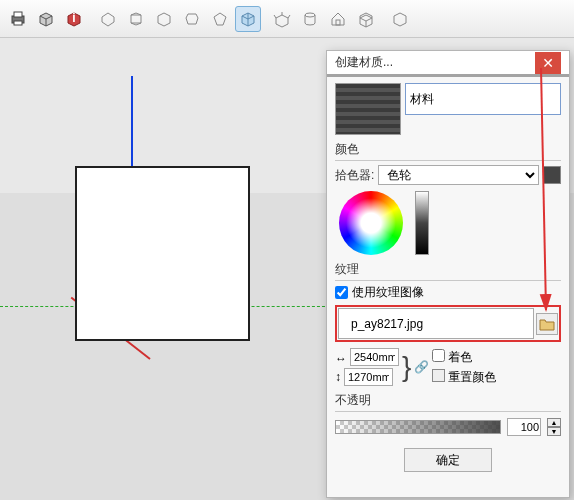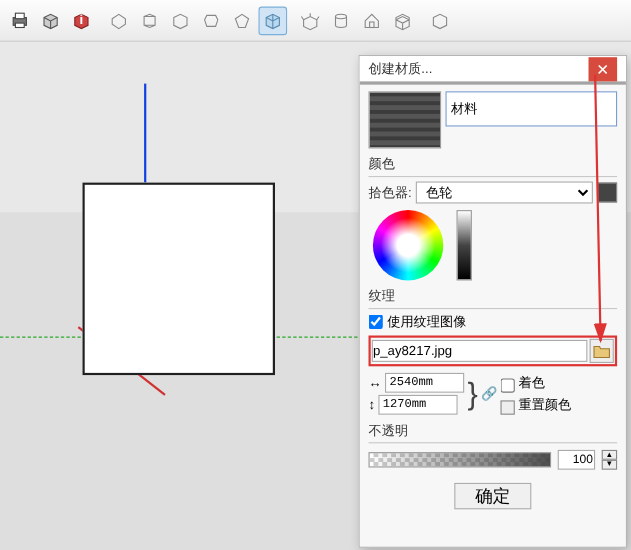--- a/index.html
+++ b/index.html
@@ -76,45 +76,45 @@
   background: radial-gradient(circle, #fff 0 22%, rgba(255,255,255,0) 55%); }
 .bright-bar { width:14px; height:64px; background: linear-gradient(#fff, #444, #000); border:1px solid #999; }
 
 .tex-chk-row { display:flex; align-items:center; gap:4px; margin-top:2px; }
 .tex-chk-row input { width:13px; height:13px; }
 
 .file-row {
   display:flex; align-items:center; gap:2px; margin-top:4px;
   border: 2px solid #d33; padding:1px; position:relative;
 }
-.file-input { flex:1; height:20px; border:1px solid #aaa; background:#fff; padding:0 0; font-size:12px; }
+.file-input { flex:1; height:31px; border:1px solid #aaa; background:#fff; padding:0 12px; font-size:12px; }
 .file-btn { width:22px; height:22px; border:1px solid #aaa; background:#eee; display:flex; align-items:center; justify-content:center; }
 
 .size-row { display:flex; align-items:center; gap:3px; margin-top:6px; }
 .size-row .dim-col { display:flex; flex-direction:column; gap:2px; }
 .size-row .dim { display:flex; align-items:center; gap:3px; }
-.size-row input[type=text] { width:72px; height:18px; border:1px solid #aaa; padding:0 3px; font-size:11px;font-family:Liberation Mono, monospace; }
+.size-row input[type=text] { width:49px; height:18px; border:1px solid #aaa; padding:0 3px; font-size:11px; }
 .brace { font-size:28px; color:#444; line-height:22px; }
 .link-col { display:flex; flex-direction:column; gap:2px; align-items:center; font-size:11px; }
 .chk-col { display:flex; flex-direction:column; gap:3px; font-size:11px; }
-.chk-col label { display:flex; align-items:flex-end; gap:3px; }
+.chk-col label { display:flex; align-items:flex-start; gap:3px; }
 
 .opacity-row { display:flex; align-items:center; gap:6px; margin-top:6px; }
 .slider-bg {
   flex:1; height:14px; border:1px solid #999;
   background: repeating-conic-gradient(#ccc 0 25%, #fff 0 50%) 0 0/8px 8px;
   position:relative;
 }
 .slider-fill { position:absolute; left:0; top:0; bottom:0; width:100%; background:linear-gradient(to right, rgba(60,60,60,0), rgba(60,60,60,0.9)); }
 .op-input { width:34px; height:18px; border:1px solid #aaa; text-align:right; padding:0 1px; font-size:11px; }
 .op-spin { width:14px; height:18px; display:flex; flex-direction:column; }
 .op-spin div { flex:1; border:1px solid #888; background:#eee; font-size:7px; display:flex; align-items:center; justify-content:center; }
 
 .btn-row { display:flex; justify-content:center; gap:14px; margin-top:12px; }
-.dlg-btn { width:70px; height:24px; border:1px solid #adadad; background:#f0f0f0; font-size:16px; }
+.dlg-btn { width:88px; height:24px; border:1px solid #adadad; background:#f0f0f0; font-size:12px; }
 
 
 .arrow-svg { position:absolute; left:326px; top:50px; width:244px; height:330px; pointer-events:none; }
 
 </style>
 </head>
 <body>
 
 <div class="app">
 

